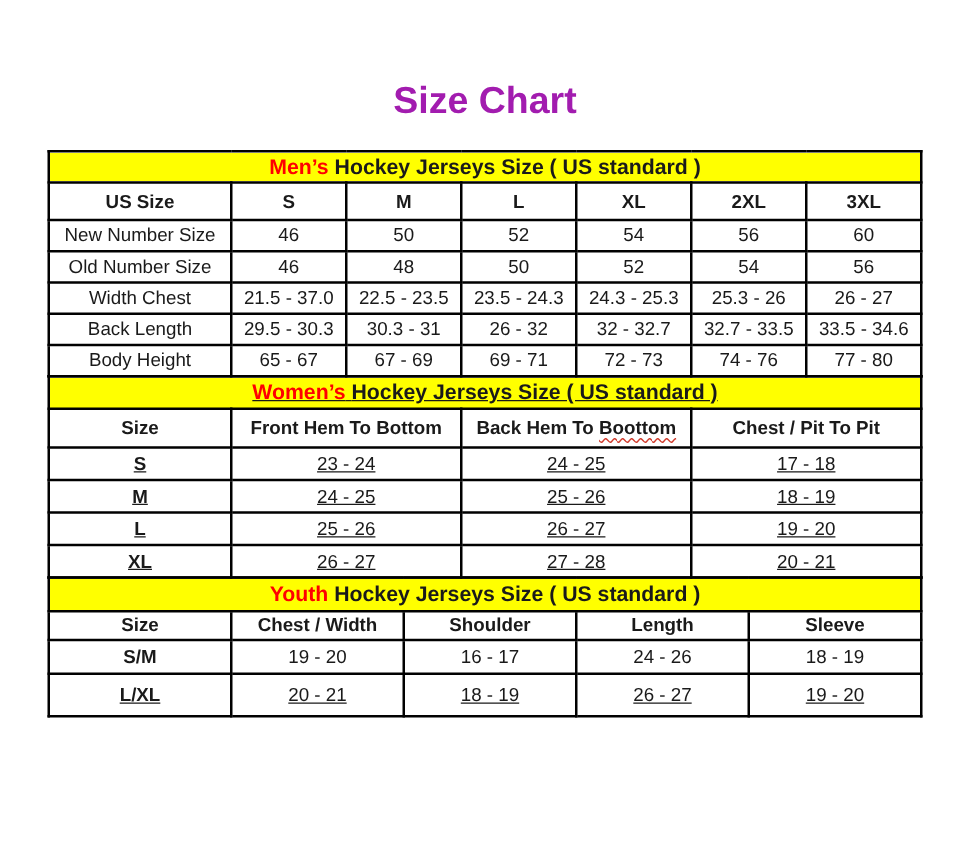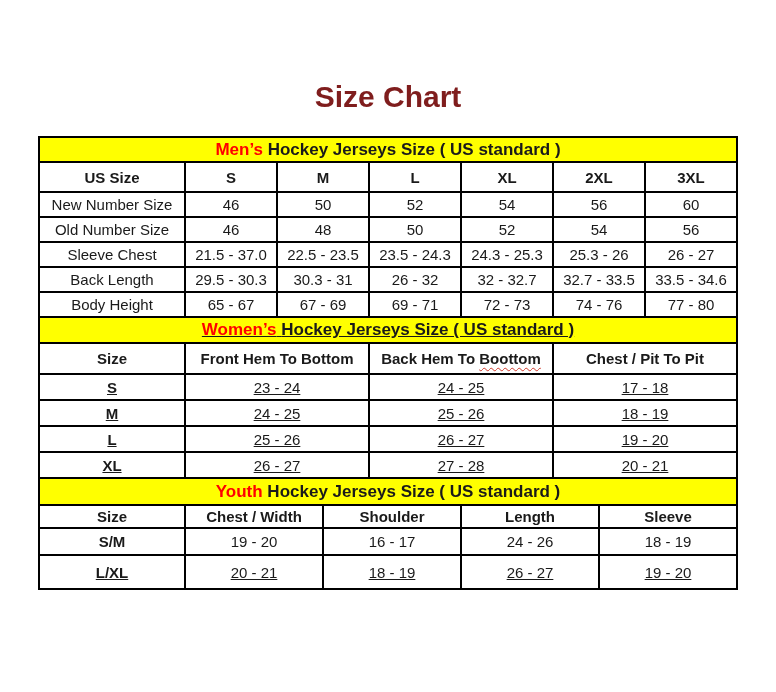--- a/index.html
+++ b/index.html
@@ -12,25 +12,25 @@
     font-family: "Liberation Sans", sans-serif;
     color: #1a1a1a;
   }
   .page {
     width: 776px;
     height: 692px;
     position: relative;
   }
   .title {
     margin: 0;
-    padding-top: 80px;
+    padding-top: 64px;
     text-align: center;
     font-size: 30px;
     font-weight: bold;
-    color: #7f1d1d;
+    color: #a21caf;
     letter-spacing: 0px;
   }
   .tables {
     width: 593px;
     margin: 22px 0 0 38px;
   }
   table {
     border-collapse: collapse;
     table-layout: fixed;
     width: 700px;
@@ -118,21 +118,21 @@
         <tr>
           <td class="lbl">Old Number Size</td>
           <td>46</td>
           <td>48</td>
           <td>50</td>
           <td>52</td>
           <td>54</td>
           <td>56</td>
         </tr>
         <tr>
-          <td class="lbl">Sleeve Chest</td>
+          <td class="lbl">Width Chest</td>
           <td>21.5 - 37.0</td>
           <td>22.5 - 23.5</td>
           <td>23.5 - 24.3</td>
           <td>24.3 - 25.3</td>
           <td>25.3 - 26</td>
           <td>26 - 27</td>
         </tr>
         <tr>
           <td class="lbl">Back Length</td>
           <td>29.5 - 30.3</td>

